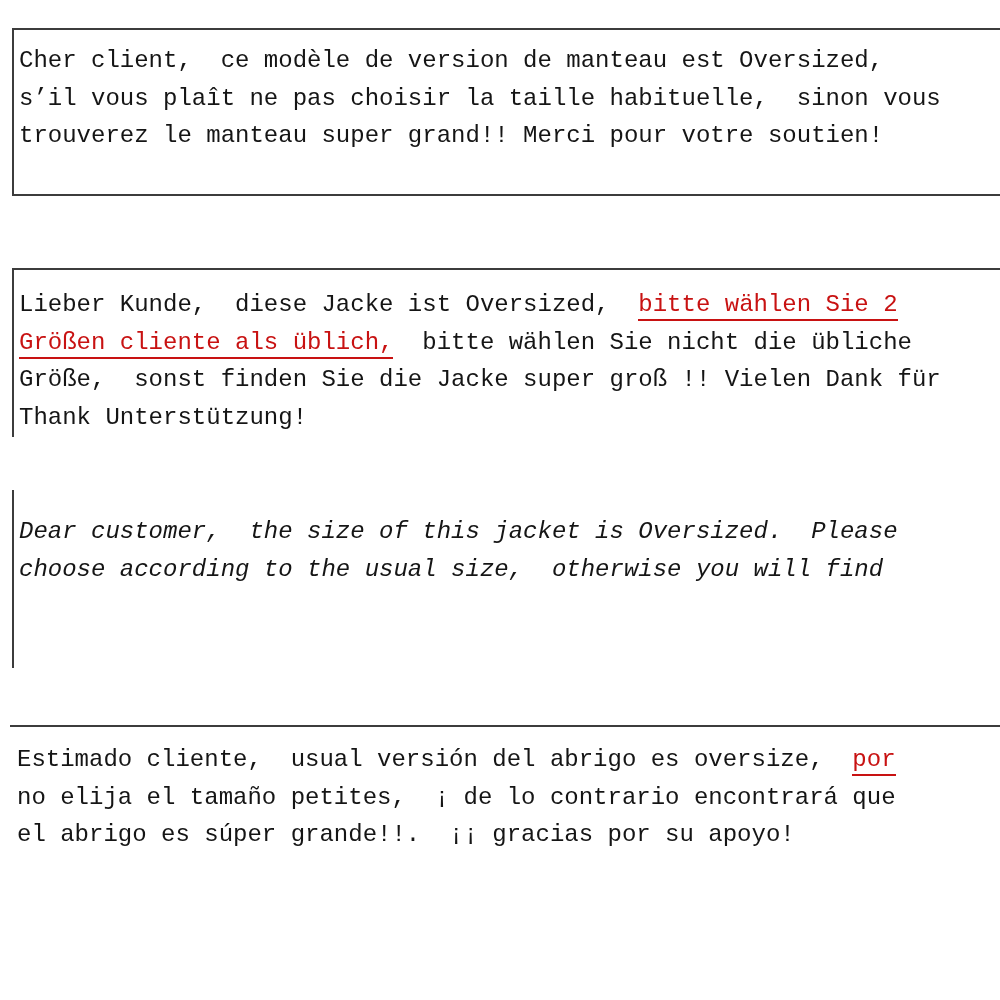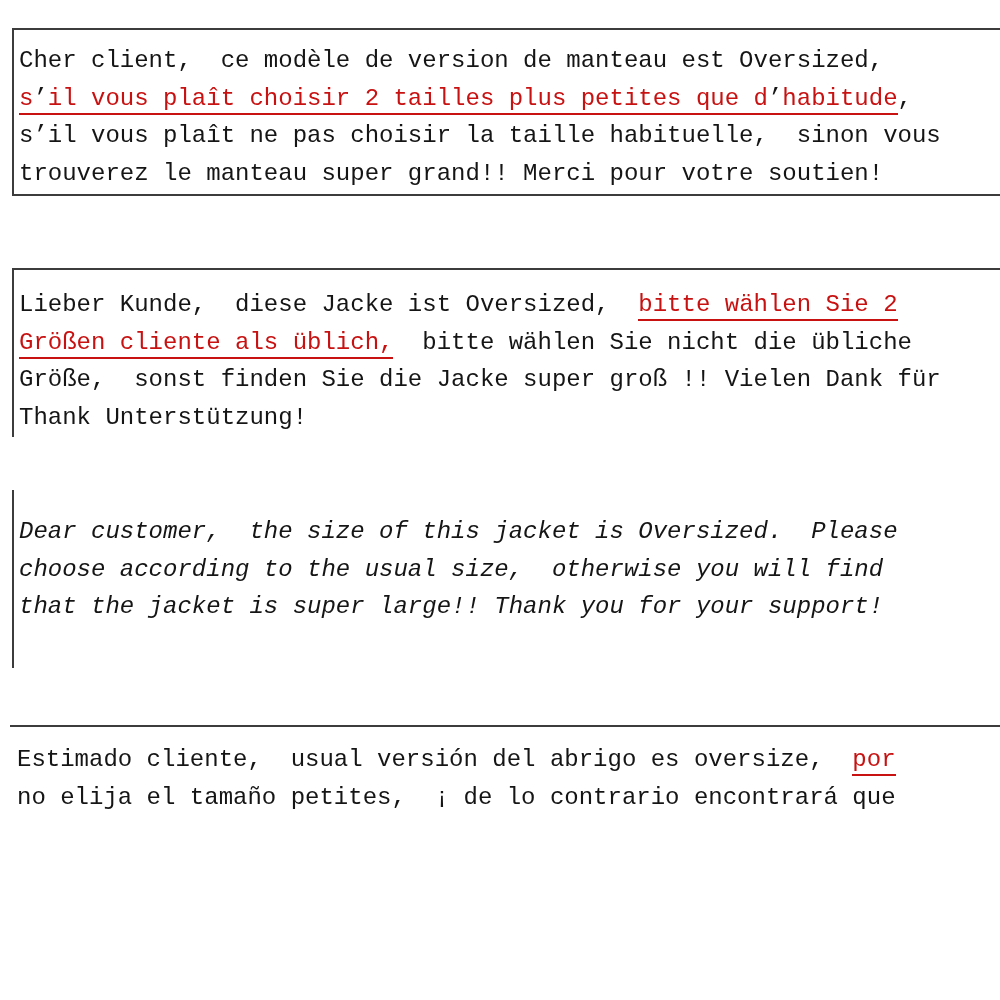--- a/index.html
+++ b/index.html
@@ -55,32 +55,31 @@
     border-top: 2px solid var(--border, #3c3c3c);
     padding: 14px 4px 0 7px;
   }
 </style>
 </head>
 <body>
 
 <div class="canvas">
     <section class="block" data-block="french" lang="fr">
       <div class="line"><span class="seg">Cher client,  ce modèle de version de manteau est Oversized,</span></div>
-      <div class="line"><span class="seg red u">s</span><span class="seg u">’</span><span class="seg red u">il vous plaît choisir 2 tailles plus petites que d</span><span class="seg u">’</span><span class="seg red u">habitude</span><span class="seg">,</span></div>
       <div class="line"><span class="seg">s’il vous plaît ne pas choisir la taille habituelle,  sinon vous</span></div>
       <div class="line"><span class="seg">trouverez le manteau super grand!! Merci pour votre soutien!</span></div>
     </section>
     <section class="block" data-block="german" lang="de">
       <div class="line"><span class="seg">Lieber Kunde,  diese Jacke ist Oversized,  </span><span class="seg red u">bitte wählen Sie 2</span></div>
       <div class="line"><span class="seg red u">Größen cliente als üblich,</span><span class="seg">  bitte wählen Sie nicht die übliche</span></div>
       <div class="line"><span class="seg">Größe,  sonst finden Sie die Jacke super groß !! Vielen Dank für</span></div>
       <div class="line"><span class="seg">Thank Unterstützung!</span></div>
     </section>
     <section class="block" data-block="english" lang="en">
       <div class="line"><span class="seg">Dear customer,  the size of this jacket is Oversized.  Please</span></div>
       <div class="line"><span class="seg">choose according to the usual size,  otherwise you will find</span></div>
-      <div class="line"><span class="seg">that the jacket is super large!! Thank you for your support!</span></div>
     </section>
     <section class="block" data-block="spanish" lang="es">
       <div class="line"><span class="seg">Estimado cliente,  usual versión del abrigo es oversize,  </span><span class="seg red u">por</span></div>
       <div class="line"><span class="seg">no elija el tamaño petites,  ¡ de lo contrario encontrará que</span></div>
+      <div class="line"><span class="seg">el abrigo es súper grande!!.  ¡¡ gracias por su apoyo!</span></div>
     </section>
   </div>
 
 </body></html>

